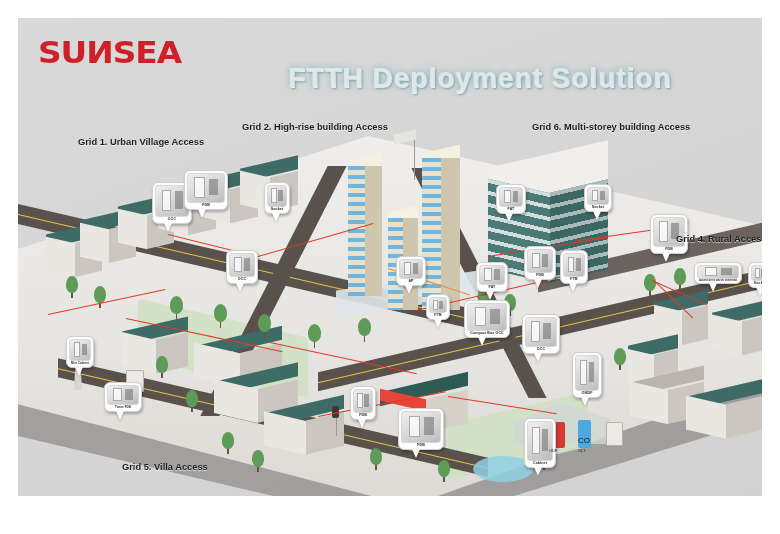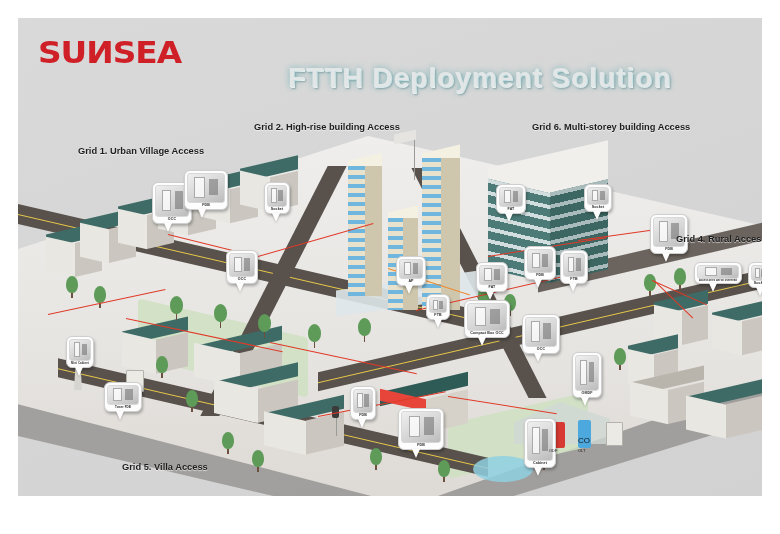--- a/index.html
+++ b/index.html
@@ -496,22 +496,22 @@
   <div class="callout" style="left:380px;top:390px;width:46px;height:42px;">
     <div class="pic"></div>
     <div class="cap">FDB</div>
     <div class="tail"></div>
     </div>
 
   <div class="plain-label" style="left:560px;top:418px;font-size:8px;">CO</div>
   <div class="plain-label" style="left:531px;top:430px;font-size:4px;">ODF</div>
   <div class="plain-label" style="left:560px;top:430px;font-size:4px;">OLT</div>
 
-  <div class="gridlabel" style="left:60px;top:128px;">Grid 1. Urban Village Access</div>
-  <div class="gridlabel" style="left:236px;top:104px;">Grid 2. High-rise building Access</div>
+  <div class="gridlabel" style="left:60px;top:119px;">Grid 1. Urban Village Access</div>
+  <div class="gridlabel" style="left:224px;top:104px;">Grid 2. High-rise building Access</div>
   <div class="gridlabel" style="left:514px;top:104px;">Grid 6. Multi-storey building Access</div>
   <div class="gridlabel" style="left:658px;top:216px;">Grid 4. Rural Access</div>
   <div class="gridlabel" style="left:104px;top:444px;">Grid 5. Villa Access</div>
 
   <div id="logo">
     <span>SU</span><span class="nchar">N</span><span>SEA</span>
   </div>
   <div id="title">FTTH Deployment Solution</div>
 
 </div>

